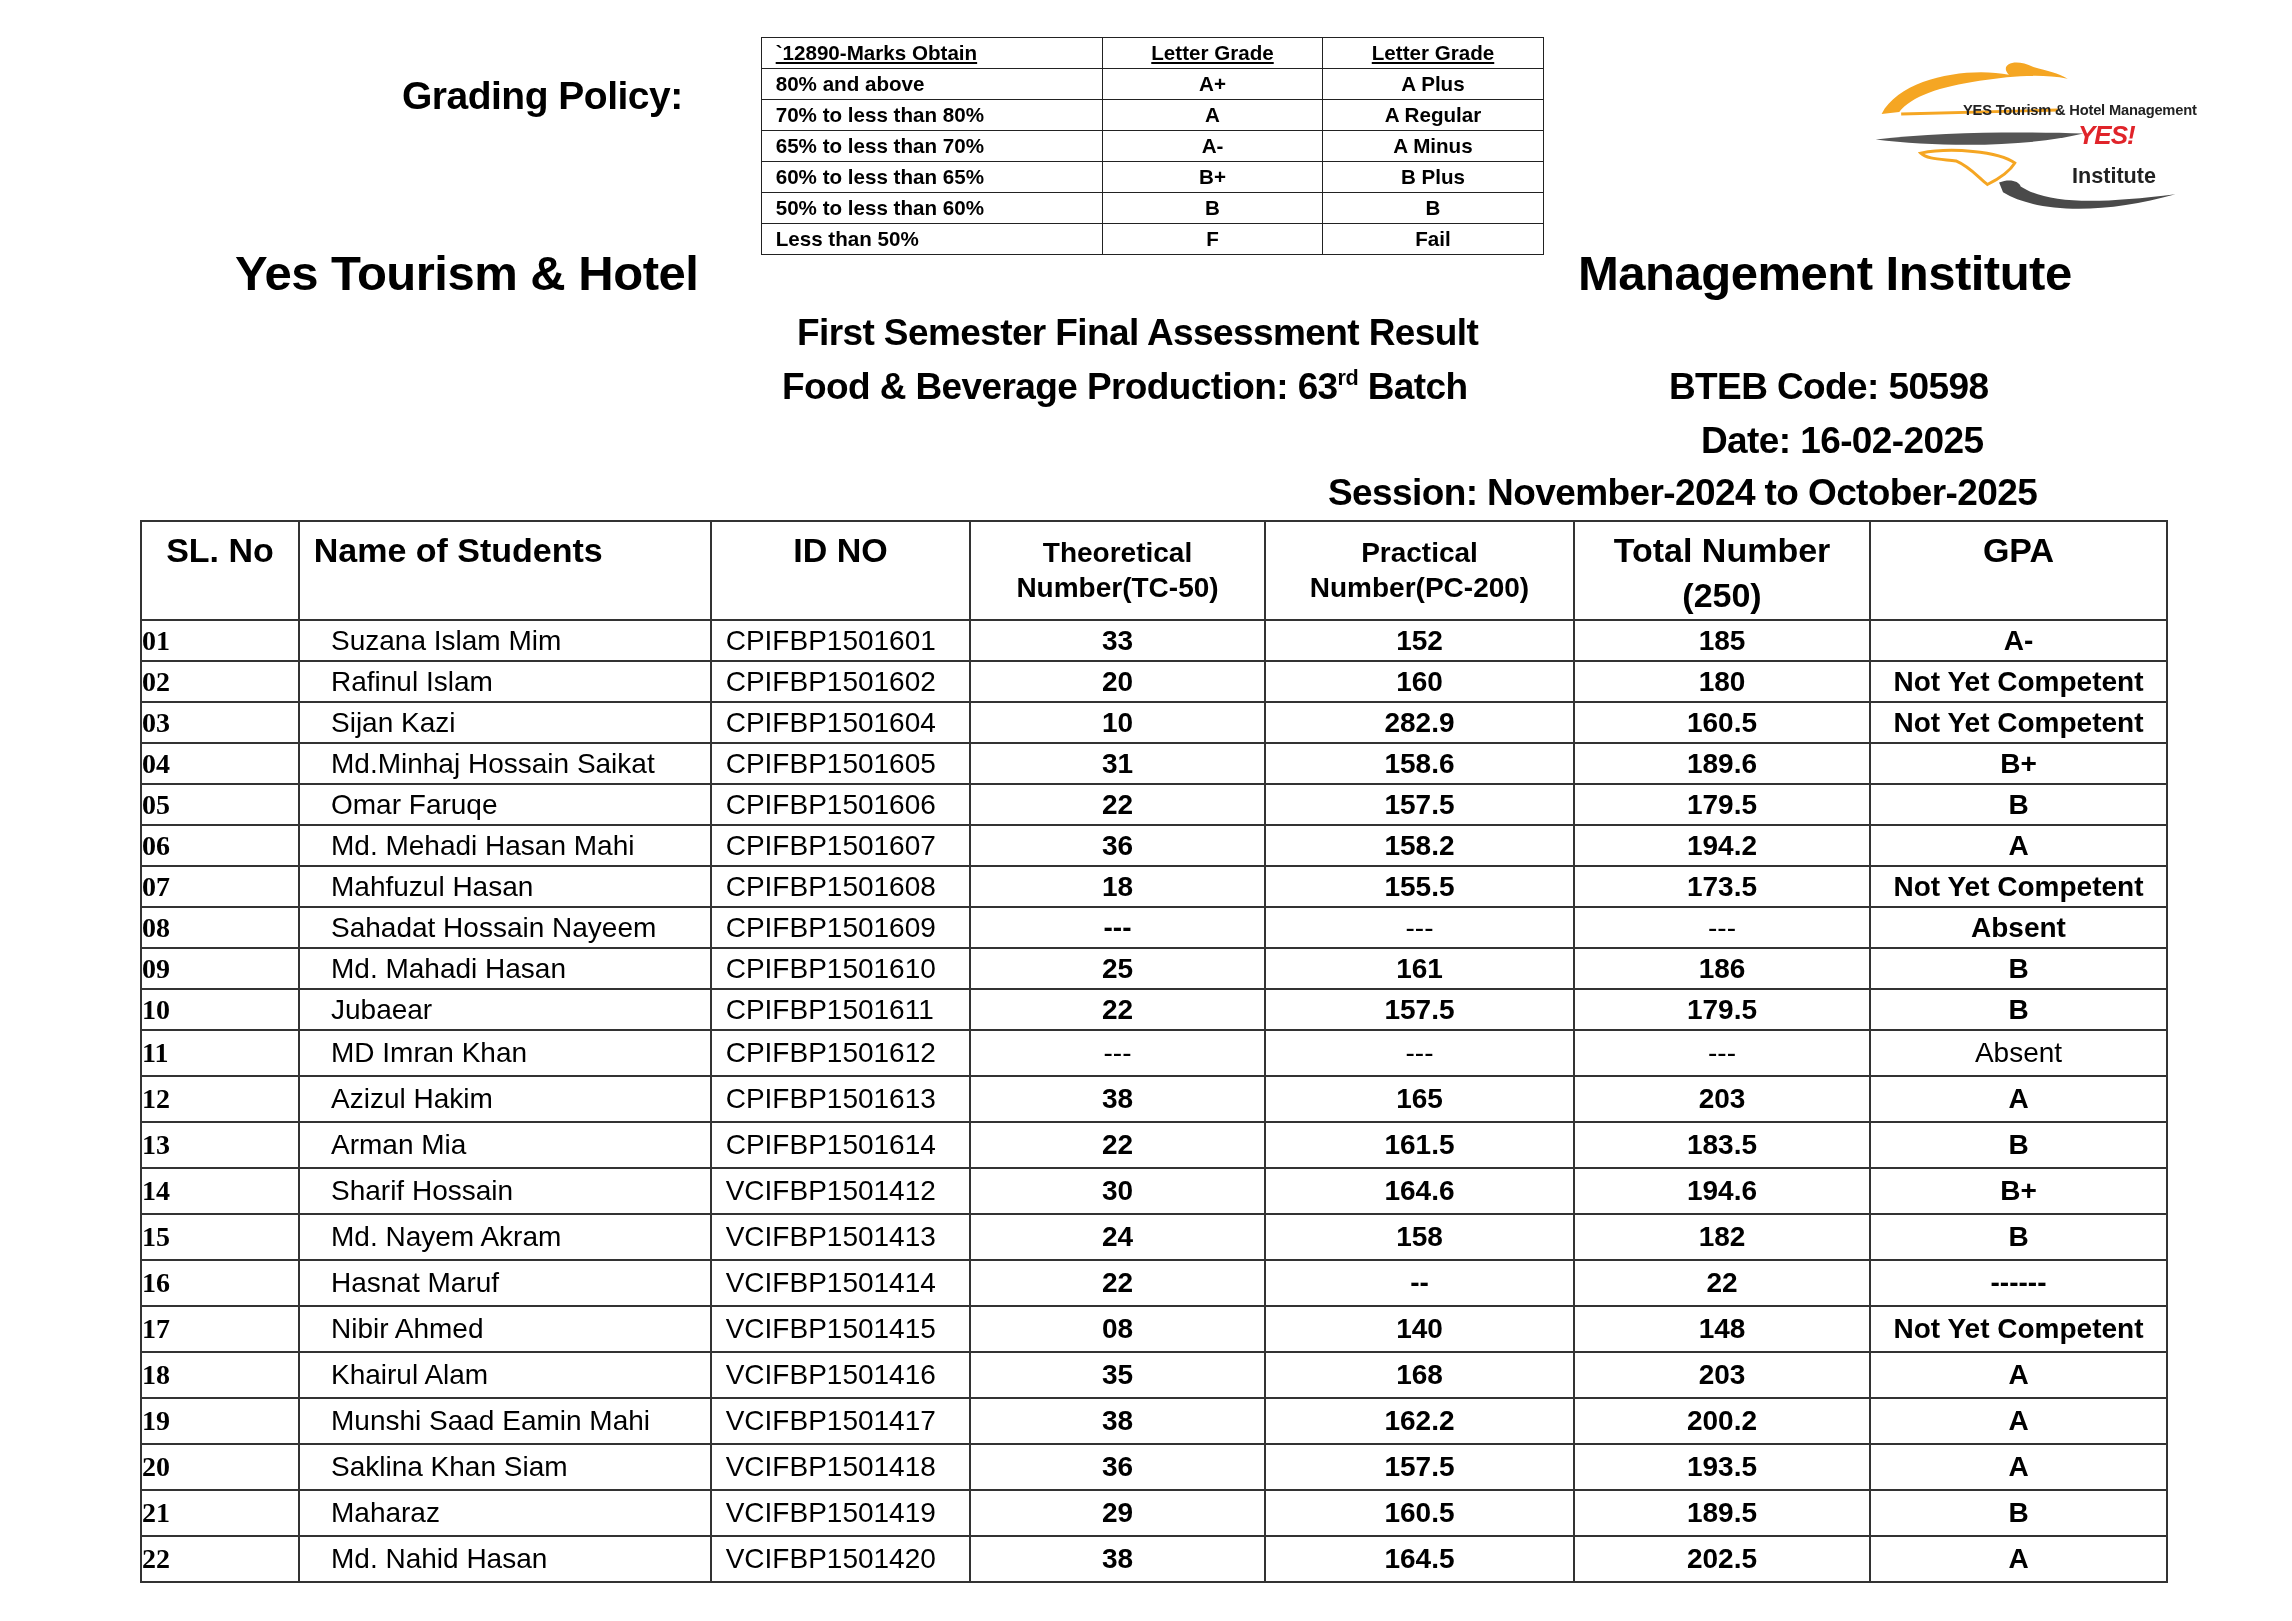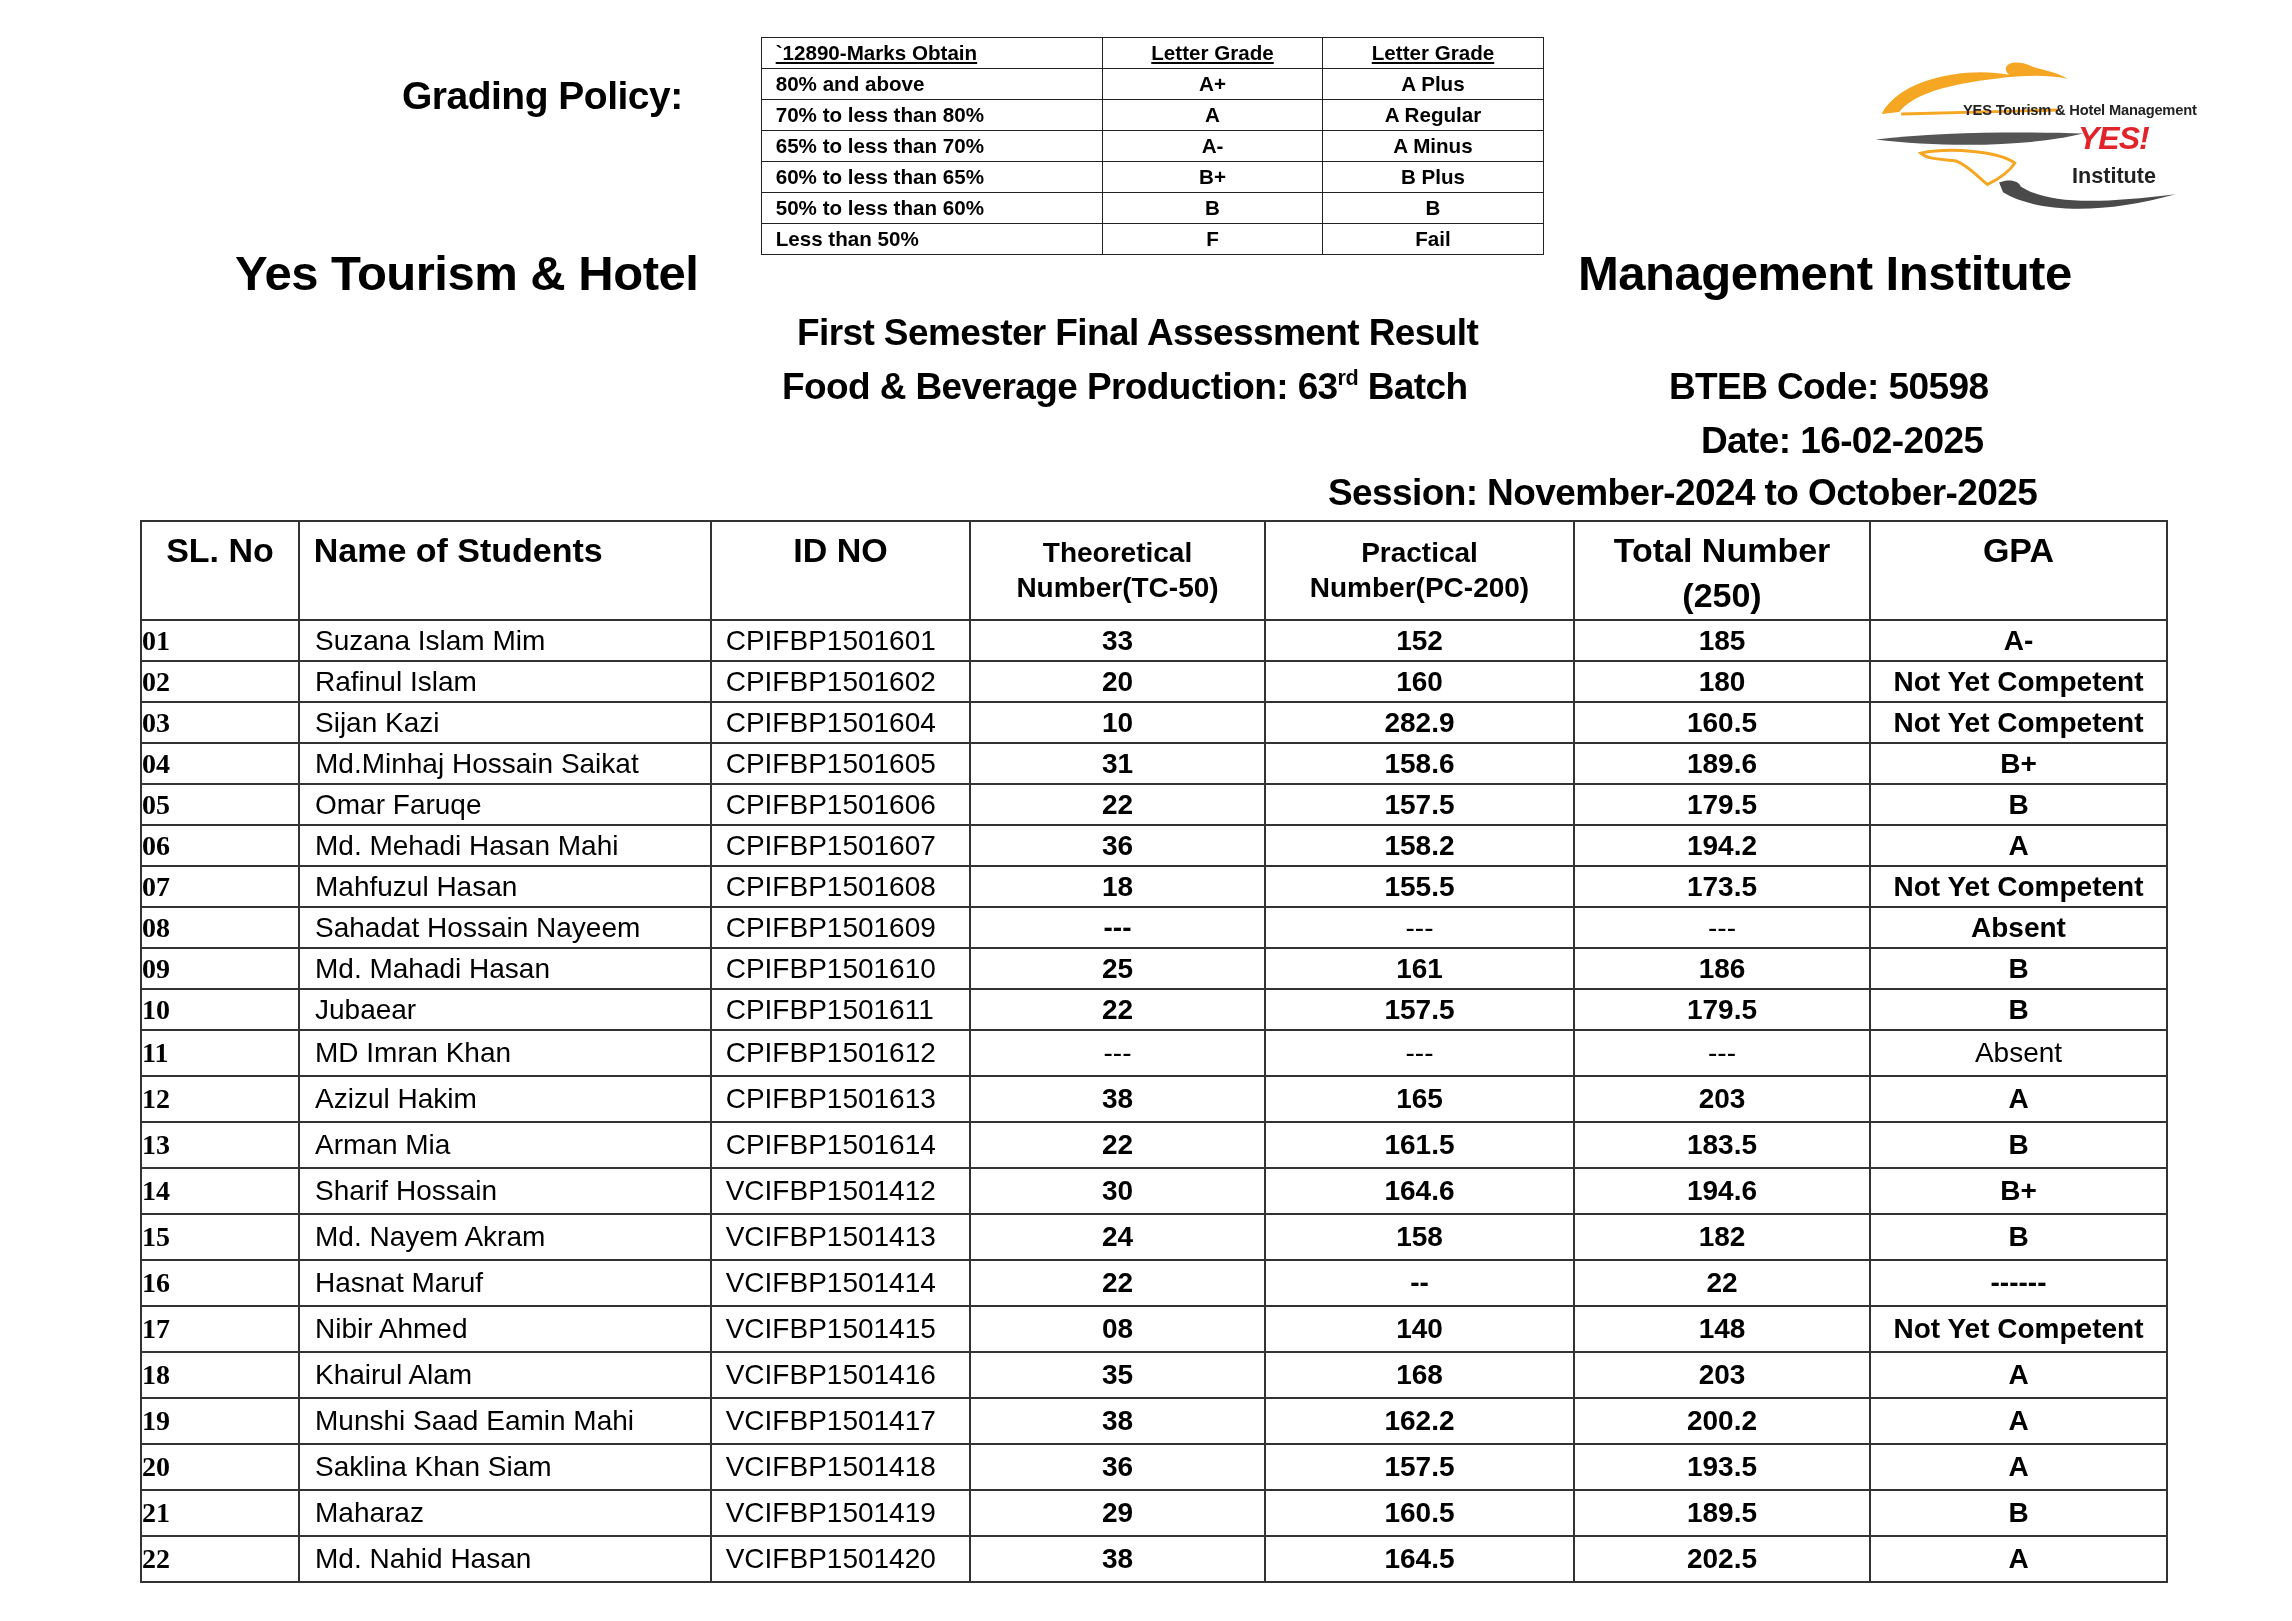--- a/index.html
+++ b/index.html
@@ -12,21 +12,21 @@
 
   table.grading { position: absolute; left: 761px; top: 37px; border-collapse: collapse; font-size: 20.6px; font-weight: bold; }
   table.grading td { border: 1.5px solid #222; height: 31px; padding: 0 13.7px; white-space: nowrap; line-height: 1; margin-top: 46px; }
   table.grading td.c1 { width: 341px; text-align: left; }
   table.grading td.c2 { width: 220px; text-align: center; }
   table.grading td.c3 { width: 221px; text-align: center; }
   table.grading tr.head td { text-decoration: underline; }
 
   .logo { left: 1862px; top: 57px; width: 333px; height: 157px; }
   .logo-text-small { position: absolute; left: 57px; top: 45px; font-size: 14.7px; font-weight: bold; color: #222; white-space: nowrap; letter-spacing: -0.2px; margin-left: 44px; }
-  .logo-yes { position: absolute; left: 216px; top: 63px; font-size: 32px; font-weight: 900; font-style: italic; color: #e0242a; letter-spacing: -1px; }
+  .logo-yes { position: absolute; left: 216px; top: 63px; font-size: 26px; font-weight: 900; font-style: italic; color: #e0242a; letter-spacing: -1px; }
   .logo-inst { position: absolute; left: 210px; top: 106px; font-size: 21.6px; font-weight: bold; color: #222; }
 
   .title-left { left: 235px; top: 245px; font-size: 49px; font-weight: bold; white-space: nowrap; letter-spacing: -0.5px; }
   .title-right { left: 1578px; top: 245px; font-size: 49px; font-weight: bold; white-space: nowrap; letter-spacing: -0.5px; }
 
   .sub { font-size: 37px; font-weight: bold; white-space: nowrap; letter-spacing: -0.6px; }
   .sub1 { left: 797px; top: 312px; }
   .sub2 { left: 782px; top: 366px; }
   .sub2 sup { font-size: 21.6px; vertical-align: 13.7px; line-height: 0; }
   .sub3 { left: 1669px; top: 366px; }
@@ -37,21 +37,21 @@
   table.results th, table.results td { border: 2px solid #333; }
   table.results th { font-weight: bold; vertical-align: top; height: 99px; padding-top: 5.9px; }
   table.results th.h-big { font-size: 34px; line-height: 45px; }
   table.results th.h-small { font-size: 28px; line-height: 35px; padding-top: 13px; }
   table.results th.left { text-align: left; padding-left: 13.7px; }
   table.results th.center { text-align: center; }
 
   table.results td { font-size: 28px; height: 41px; line-height: 1; white-space: nowrap; }
   table.results tr.tall td { height: 46px; }
   td.sl { font-family: "Liberation Serif", serif; font-weight: bold; text-align: left; font-size: 30px; }
-  td.name { text-align: left; padding-left: 15px; font-weight: normal; }
+  td.name { text-align: left; padding-left: 31px; font-weight: normal; }
   td.idno { text-align: left; padding-left: 13.7px; font-weight: normal; }
   td.num { text-align: center; font-weight: bold; }
   td.num.normal { font-weight: normal; }
 </style>
 </head>
 <body>
 
 <div class="abs grading-label">Grading Policy:</div>
 
 <table class="grading">

